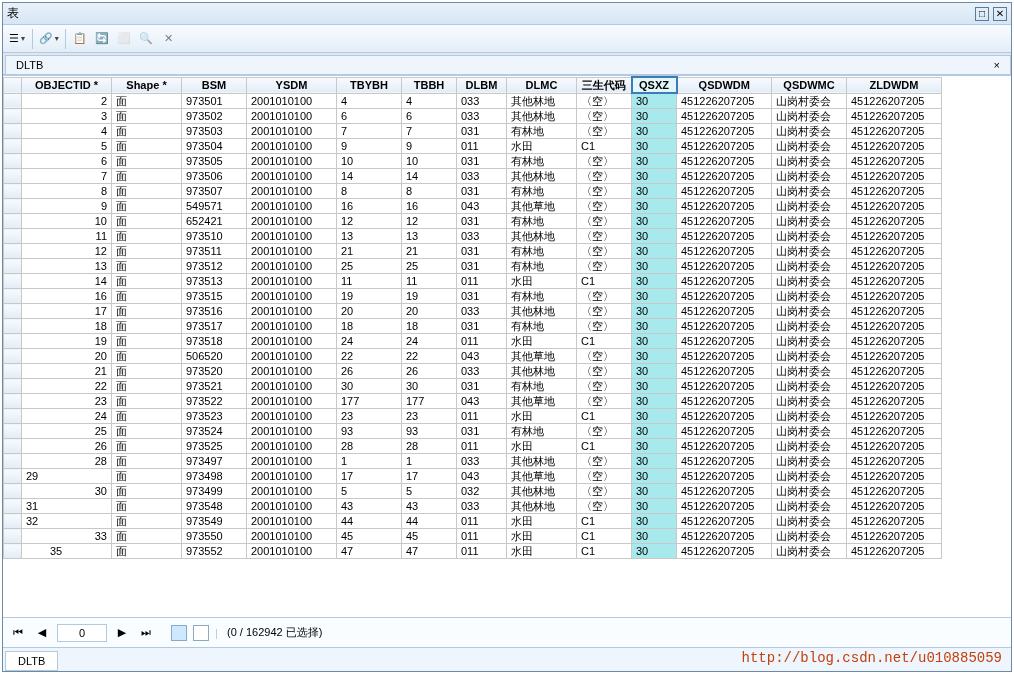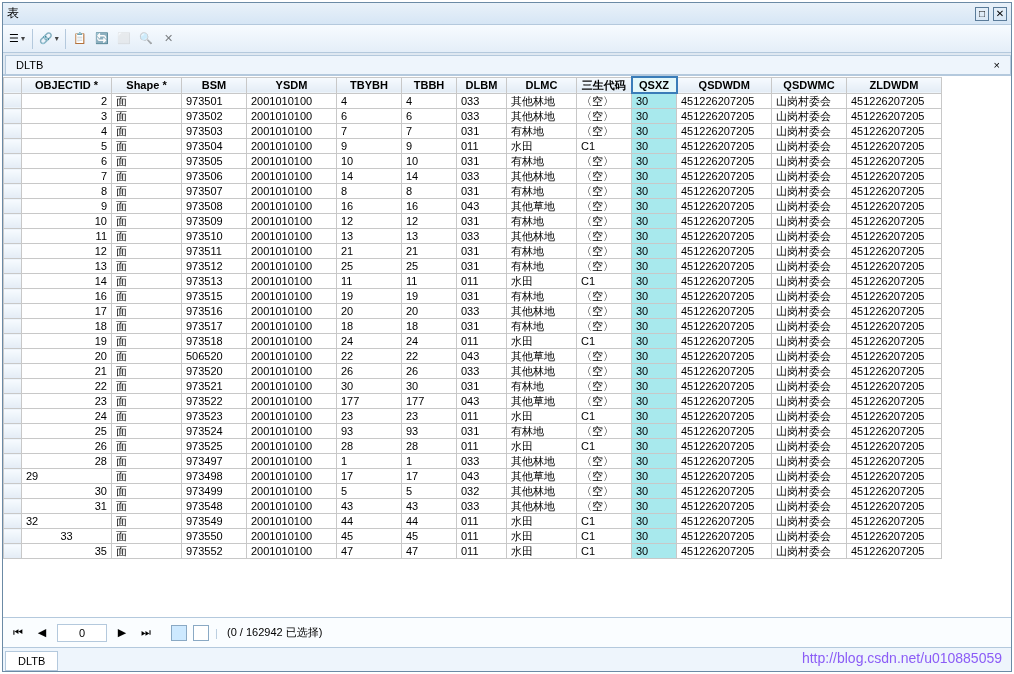--- a/index.html
+++ b/index.html
@@ -21,21 +21,21 @@
   td{background:#fff;}
   .rowhdr{width:18px;background:linear-gradient(#f7fbff,#e3ecf5);}
   tr td.hcol{background:#a8e9ed;}
   th.hcol{border:2px solid #3a7cb8;background:#e3f7fa;}
   .nav{height:30px;border-top:1px solid #b4c9dd;display:flex;align-items:center;padding:0 6px;gap:6px;background:#fafdff;}
   .nav .btn{width:18px;height:18px;display:inline-flex;align-items:center;justify-content:center;border:1px solid transparent;}
   .nav input{width:50px;text-align:center;border:1px solid #b4c9dd;height:18px;font-size:11px;}
   .nav .box{width:16px;height:16px;border:1px solid #8aa9c4;background:#eaf3fc;}
   .bottomtabs{height:24px;border-top:1px solid #b4c9dd;display:flex;align-items:flex-end;background:#eef5fc;}
   .btab{padding:3px 12px;border:1px solid #b4c9dd;background:#fff;margin-left:2px;font-size:11px;}
-  .watermark{position:fixed;bottom:8px;right:12px;color:#8b5cf6;font-family:Liberation Sans, sans-serif;font-size:14px;pointer-events:none;}
+  .watermark{position:fixed;bottom:8px;right:12px;color:#c2410c;font-family:Liberation Mono, monospace;font-size:14px;pointer-events:none;}
 </style>
 </head>
 <body>
 
 <div class="window">
   <div class="titlebar">
     <span class="title">表</span>
     <span class="sq">□</span>
     <span class="sq">✕</span>
   </div>
@@ -205,37 +205,37 @@
             <td>〈空〉</td>
             <td class="hcol">30</td>
             <td>451226207205</td>
             <td>山岗村委会</td>
             <td>451226207205</td>
           </tr>
           <tr>
             <td class="rowhdr"></td>
             <td style="text-align: right;">9</td>
             <td>面</td>
-            <td>973508</td>
+            <td>549571</td>
             <td>2001010100</td>
             <td>16</td>
             <td>16</td>
             <td>043</td>
             <td>其他草地</td>
             <td>〈空〉</td>
             <td class="hcol">30</td>
             <td>451226207205</td>
             <td>山岗村委会</td>
             <td>451226207205</td>
           </tr>
           <tr>
             <td class="rowhdr"></td>
             <td style="text-align: right;">10</td>
             <td>面</td>
-            <td>973509</td>
+            <td>652421</td>
             <td>2001010100</td>
             <td>12</td>
             <td>12</td>
             <td>031</td>
             <td>有林地</td>
             <td>〈空〉</td>
             <td class="hcol">30</td>
             <td>451226207205</td>
             <td>山岗村委会</td>
             <td>451226207205</td>
@@ -523,21 +523,21 @@
             <td>032</td>
             <td>其他林地</td>
             <td>〈空〉</td>
             <td class="hcol">30</td>
             <td>451226207205</td>
             <td>山岗村委会</td>
             <td>451226207205</td>
           </tr>
           <tr>
             <td class="rowhdr"></td>
-            <td style="text-align: right;">31</td>
+            <td style="text-align: left;">31</td>
             <td>面</td>
             <td>973548</td>
             <td>2001010100</td>
             <td>43</td>
             <td>43</td>
             <td>033</td>
             <td>其他林地</td>
             <td>〈空〉</td>
             <td class="hcol">30</td>
             <td>451226207205</td>
@@ -555,37 +555,37 @@
             <td>011</td>
             <td>水田</td>
             <td>C1</td>
             <td class="hcol">30</td>
             <td>451226207205</td>
             <td>山岗村委会</td>
             <td>451226207205</td>
           </tr>
           <tr>
             <td class="rowhdr"></td>
-            <td style="text-align: center;">33</td>
+            <td style="text-align: right;">33</td>
             <td>面</td>
             <td>973550</td>
             <td>2001010100</td>
             <td>45</td>
             <td>45</td>
             <td>011</td>
             <td>水田</td>
             <td>C1</td>
             <td class="hcol">30</td>
             <td>451226207205</td>
             <td>山岗村委会</td>
             <td>451226207205</td>
           </tr>
           <tr>
             <td class="rowhdr"></td>
-            <td style="text-align: right; padding-left: 28px;">35</td>
+            <td style=" padding-left: 28px;">35</td>
             <td>面</td>
             <td>973552</td>
             <td>2001010100</td>
             <td>47</td>
             <td>47</td>
             <td>011</td>
             <td>水田</td>
             <td>C1</td>
             <td class="hcol">30</td>
             <td>451226207205</td>

